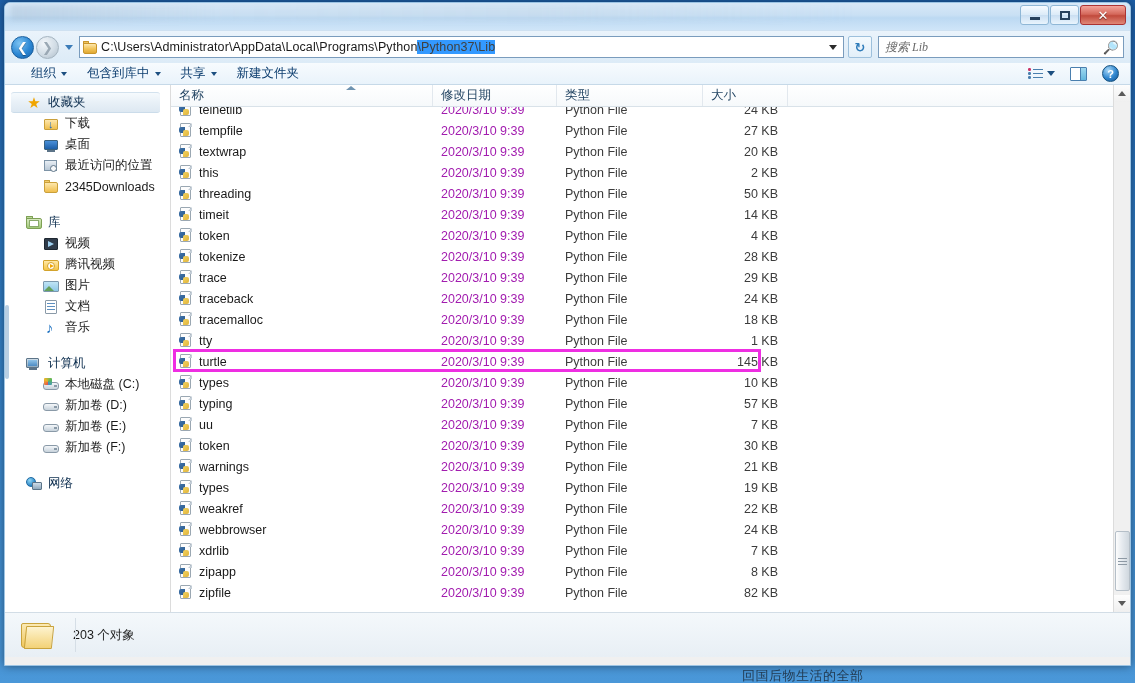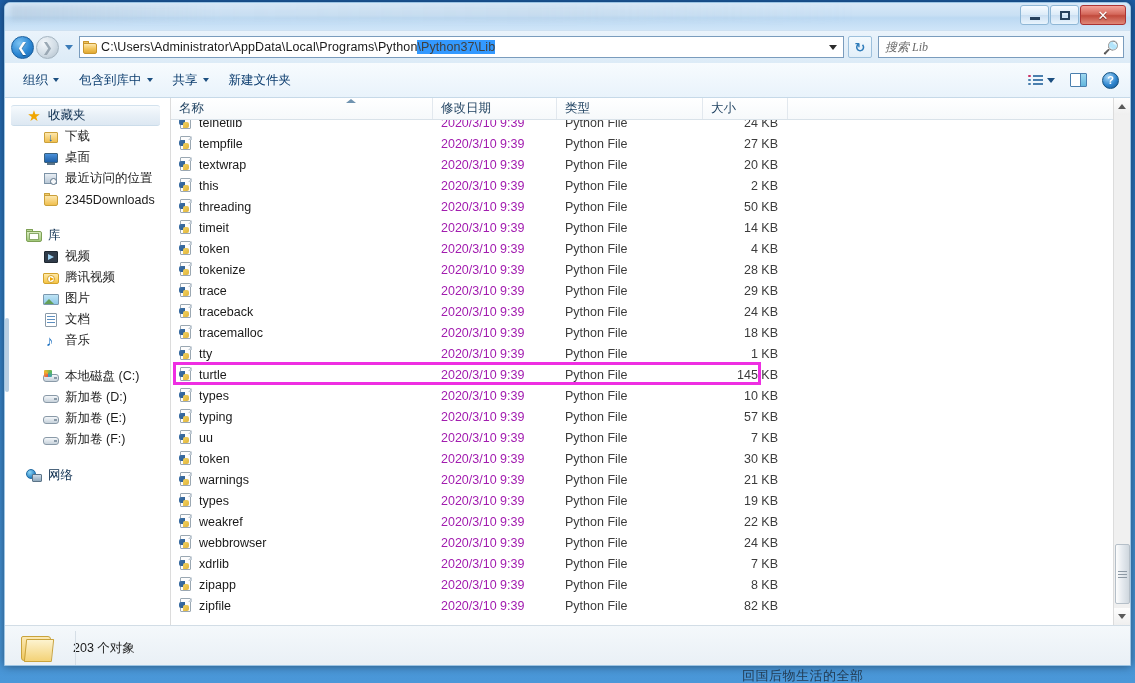--- a/index.html
+++ b/index.html
@@ -146,22 +146,22 @@
   #search-input {
     flex: 1; border: none; outline: none; font-size: 12px;
     font-family: "Liberation Serif", serif; font-style: italic; color: #5a5a5a;
     background: transparent;
   }
   #search-input::placeholder { color: #6b6b6b; font-style: italic; }
   #search-icon { font-size: 13px; color: #2a6fb0; flex: none; transform: scaleX(-1); }
 
   
   #cmdbar {
-    height: 35px; display: flex; align-items: center;
-    padding: 0 8px;
+    height: 22px; display: flex; align-items: center;
+    padding: 0 16px;
     background: linear-gradient(180deg,#f7fbfe 0%,#e9f3fb 100%);
     border-bottom: 1px solid #c6d9e8;
     position: relative;
   }
   .cmdbtn {
     display: flex; align-items: center; gap: 5px;
     padding: 4px 9px; cursor: pointer; border: 1px solid transparent; border-radius: 3px;
     color: #0b3c6e; font-size: 12.5px; white-space: nowrap;
   }
   .cmdbtn .caret { width:0;height:0;border-left:3.5px solid transparent;border-right:3.5px solid transparent;border-top:4.5px solid #1c4f80; }
@@ -561,20 +561,28 @@
           <span class="ico music">
               <span class="note">♪</span>
             </span>
           <span>音乐</span>
         </div>
       </div>
 
       <div class="nav-spacer"></div>
 
       <div class="nav-group">
+        <div class="nav-head">
+          <span class="ico computer">
+              <span class="mon"></span>
+              <span class="scr2"></span>
+              <span class="bas"></span>
+            </span>
+          <span>计算机</span>
+        </div>
         <div class="nav-item">
           <span class="ico drive sys">
               <span class="d"></span>
               <span class="win"></span>
               <span class="led"></span>
             </span>
           <span>本地磁盘 (C:)</span>
         </div>
         <div class="nav-item">
           <span class="ico drive">

